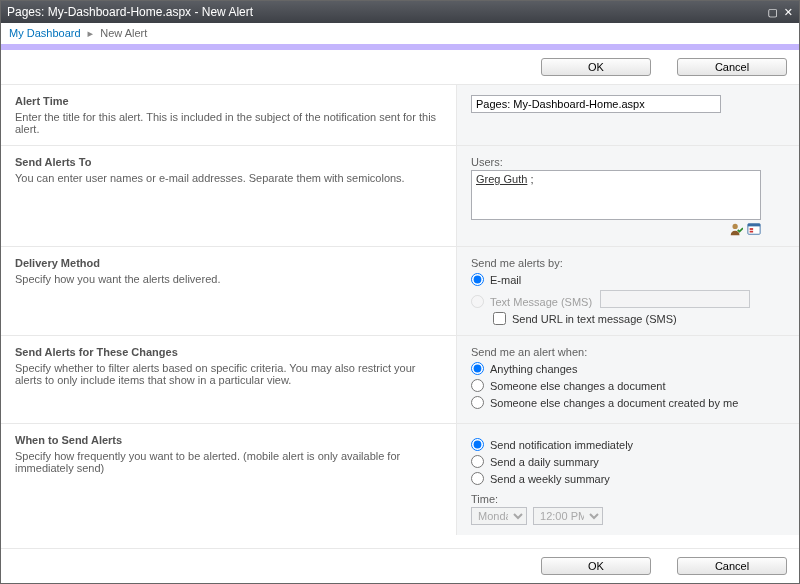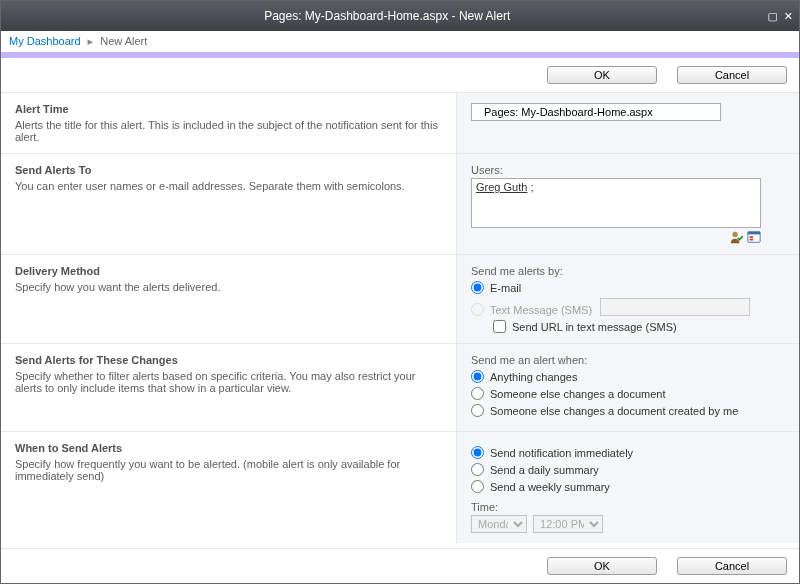--- a/index.html
+++ b/index.html
@@ -1,37 +1,37 @@
 <!DOCTYPE html>
 <html><head>
 <meta charset="utf-8">
 <style>
   * { box-sizing: border-box; margin: 0; padding: 0; }
   body { font-family: Tahoma, Verdana, Arial, sans-serif; font-size: 11px; background: #fff; color: #333; }
   .window { width: 800px; height: 584px; border: 1px solid #666; display: flex; flex-direction: column; background: #fff; }
-  .titlebar { background: linear-gradient(#5a5d63, #3d4046); color: #fff; height: 30px; display: flex; align-items: center; padding: 0 6px; text-align: center; }
+  .titlebar { background: linear-gradient(#5a5d63, #3d4046); color: #fff; height: 22px; display: flex; align-items: center; padding: 0 6px; }
   .titlebar .title { flex: 1; font-size: 12px; }
   .titlebar .controls { display: flex; gap: 6px; }
   .titlebar .icon { cursor: pointer; font-size: 11px; }
   .breadcrumb { padding: 4px 8px; color: #0072bc; background: #fff; border-bottom: 6px solid #c4b5fd; }
   .breadcrumb a { color: #0072bc; text-decoration: none; }
   .breadcrumb .current { color: #666; }
   .breadcrumb .sep { color: #888; margin: 0 4px; font-family: sans-serif; }
-  .button-row { display: flex; justify-content: flex-end; gap: 20px; padding: 8px 12px; background: #fff; }
+  .button-row { display: flex; justify-content: flex-end; gap: 26px; padding: 8px 12px; background: #fff; }
   .button-row.top { border-bottom: 1px solid #e8e8e8; }
   .button-row.bottom { border-top: 1px solid #e8e8e8; }
   button.btn { width: 110px; padding: 2px 0; font-size: 11px; background: linear-gradient(#fdfdfd, #e6e6e6); border: 1px solid #9b9b9b; border-radius: 3px; cursor: pointer; }
   .content { flex: 1; overflow-y: auto; background: #fff; position: relative; }
   .section { display: flex; border-bottom: 1px solid #e8e8e8; }
   .left { width: 455px; padding: 10px 14px; }
   .right { flex: 1; background: #f5f6f7; padding: 10px 14px; border-left: 1px solid #e8e8e8; }
   h3 { font-size: 11px; font-weight: bold; color: #525252; margin-bottom: 4px; }
   .desc { color: #5f5f5f; font-size: 11px; }
   .field-label { color: #5f5f5f; margin-bottom: 2px; }
-  input.text { border: 1px solid #abadb3; padding: 2px 12px; font-size: 11px; width: 250px; background: #fff; }
+  input.text { border: 1px solid #abadb3; padding: 2px 4px; font-size: 11px; width: 250px; background: #fff; }
   .users-box .user { text-decoration: underline; }
   .icon-row { display: flex; justify-content: flex-end; gap: 4px; margin-top: 2px; width: 290px; }
   .icon-row .svg-icon { width: 14px; height: 14px; }
   .radio-row { display: flex; align-items: flex-end; margin: 4px 0; }
   .radio-row input[type=radio], .radio-row input[type=checkbox] { margin-right: 6px; }
   .radio-row.disabled { color: #a0a0a0; }
   .radio-row.disabled input { opacity: 0.6; }
   .indent-check { margin-left: 22px; margin-top: 4px; display: flex; align-items: center; }
   .indent-check input { margin-right: 6px; }
   .email-val { margin-left: 24px; color: #444; }
@@ -62,21 +62,21 @@
   <div class="button-row top">
     <button class="btn">OK</button>
     <button class="btn">Cancel</button>
   </div>
 
   <div class="content">
 
     <div class="section">
       <div class="left">
         <h3>Alert Time</h3>
-        <div class="desc">Alerts the title for this alert. This is included in the subject of the notification sent for this alert.</div>
+        <div class="desc">Enter the title for this alert. This is included in the subject of the notification sent for this alert.</div>
       </div>
       <div class="right">
         <input class="text" type="text" value="Pages: My-Dashboard-Home.aspx" style="">
       </div>
     </div>
 
     <div class="section">
       <div class="left">
         <h3>Send Alerts To</h3>
         <div class="desc">You can enter user names or e-mail addresses. Separate them with semicolons.</div>

